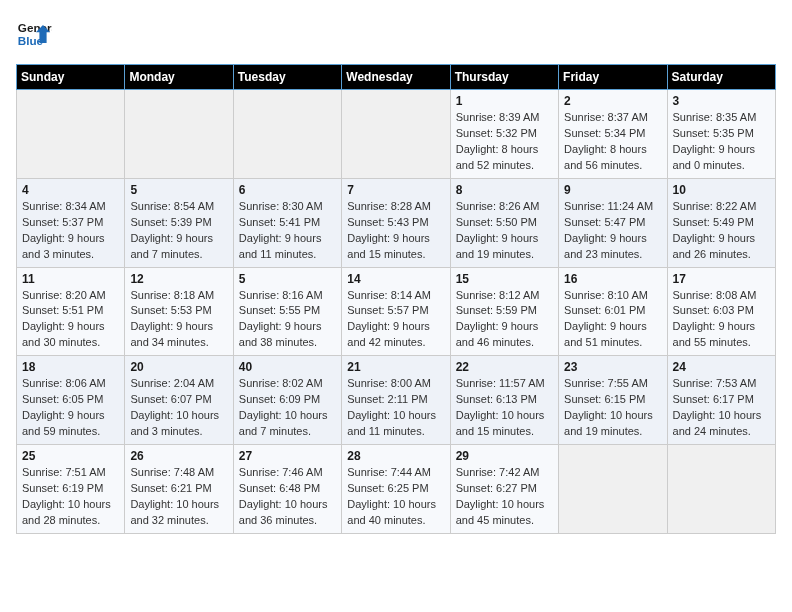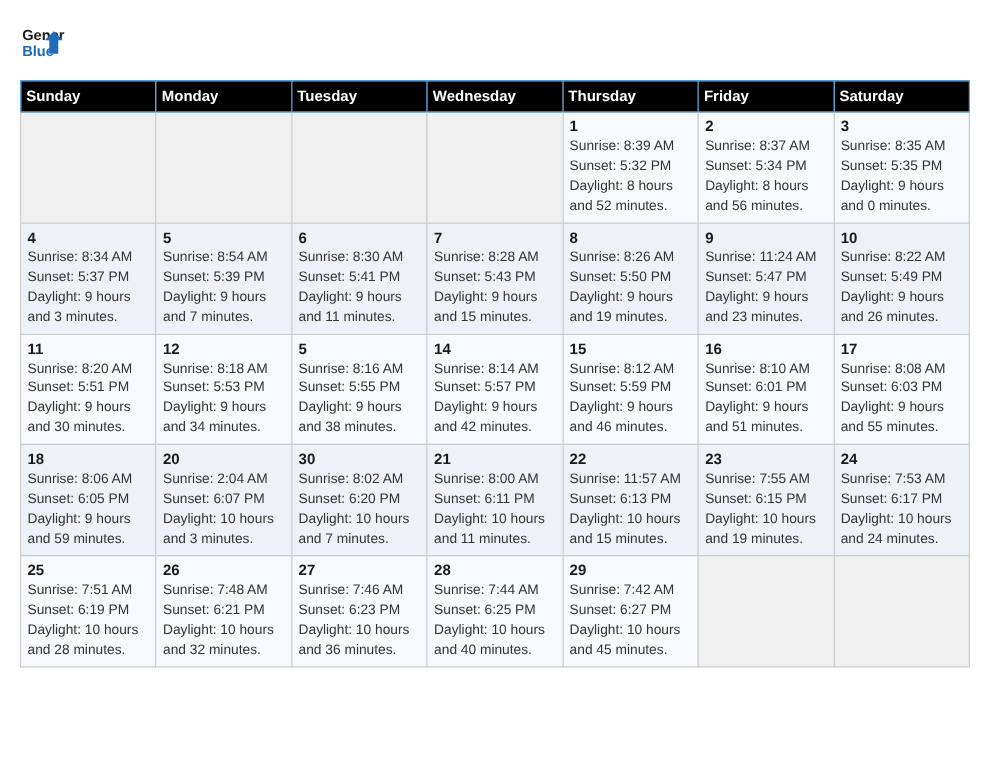--- a/index.html
+++ b/index.html
@@ -250,30 +250,30 @@
 and 59 minutes.</div>
         </td>
         <td>
           <span class="day-num">20</span>
           <div class="day-info">Sunrise: 2:04 AM
 Sunset: 6:07 PM
 Daylight: 10 hours
 and 3 minutes.</div>
         </td>
         <td>
-          <span class="day-num">30</span>
+          <span class="day-num">40</span>
           <div class="day-info">Sunrise: 8:02 AM
-Sunset: 6:20 PM
+Sunset: 6:09 PM
 Daylight: 10 hours
 and 7 minutes.</div>
         </td>
         <td>
           <span class="day-num">21</span>
           <div class="day-info">Sunrise: 8:00 AM
-Sunset: 6:11 PM
+Sunset: 2:11 PM
 Daylight: 10 hours
 and 11 minutes.</div>
         </td>
         <td>
           <span class="day-num">22</span>
           <div class="day-info">Sunrise: 11:57 AM
 Sunset: 6:13 PM
 Daylight: 10 hours
 and 15 minutes.</div>
         </td>
@@ -303,21 +303,21 @@
         <td>
           <span class="day-num">26</span>
           <div class="day-info">Sunrise: 7:48 AM
 Sunset: 6:21 PM
 Daylight: 10 hours
 and 32 minutes.</div>
         </td>
         <td>
           <span class="day-num">27</span>
           <div class="day-info">Sunrise: 7:46 AM
-Sunset: 6:23 PM
+Sunset: 6:48 PM
 Daylight: 10 hours
 and 36 minutes.</div>
         </td>
         <td>
           <span class="day-num">28</span>
           <div class="day-info">Sunrise: 7:44 AM
 Sunset: 6:25 PM
 Daylight: 10 hours
 and 40 minutes.</div>
         </td>

